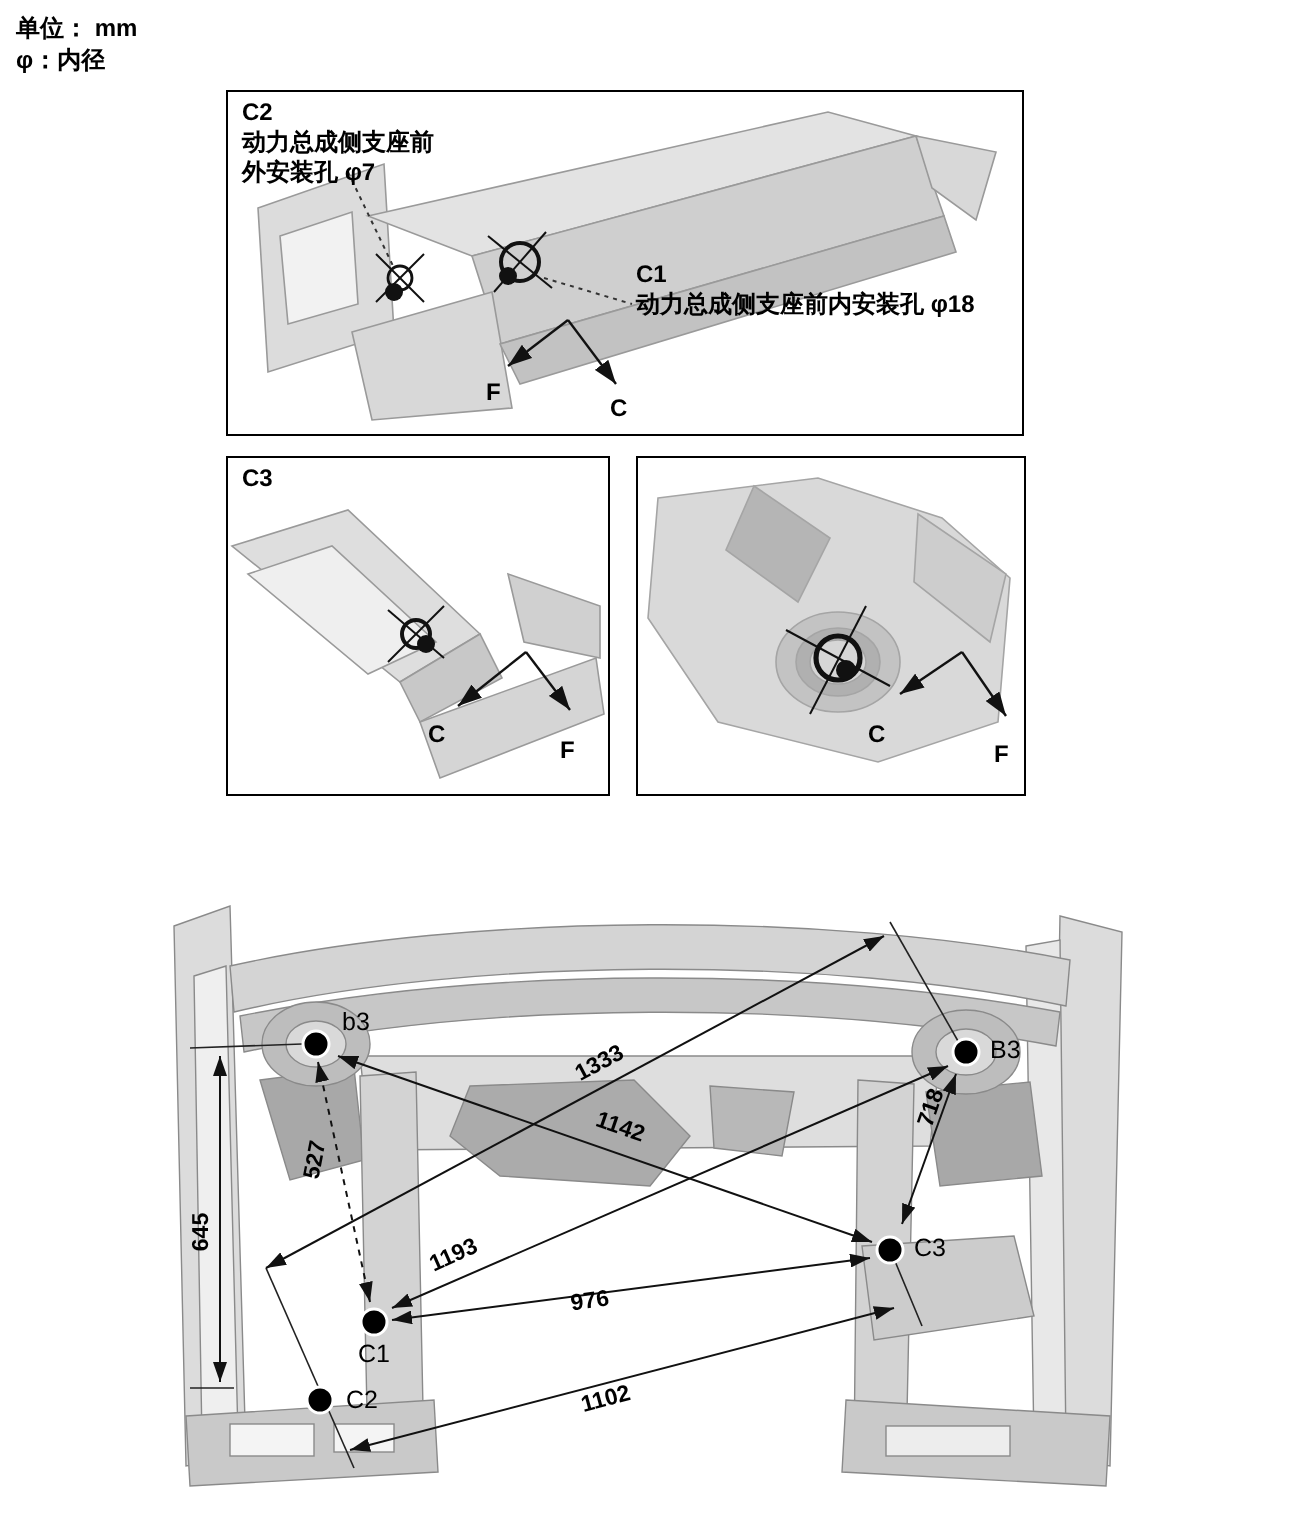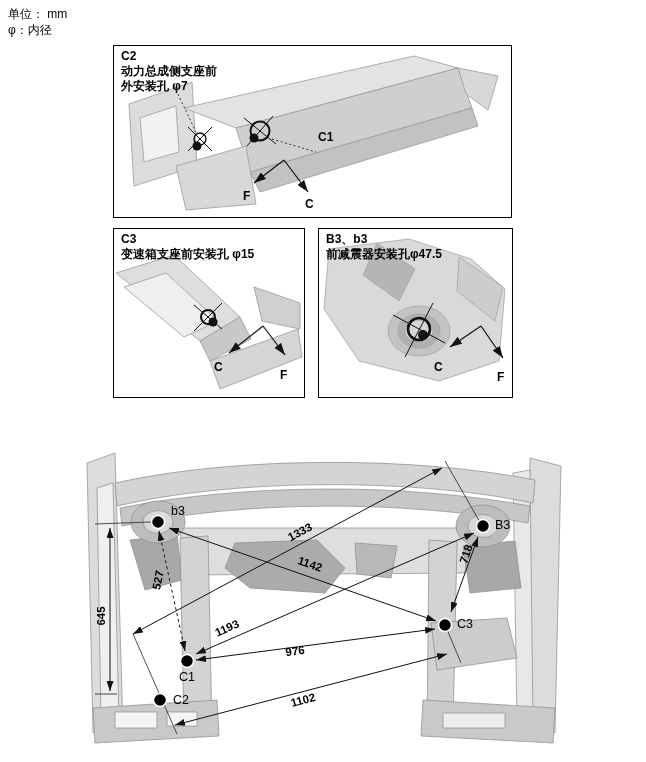--- a/index.html
+++ b/index.html
@@ -2,21 +2,21 @@
 <html><head>
 <meta charset="utf-8">
 <style>
   html,body{margin:0;padding:0;}
   body{
     width:646px;height:762px;background:#ffffff;position:relative;
     font-family:"Liberation Sans","DejaVu Sans",sans-serif;
     -webkit-font-smoothing:antialiased;color:#000;
   }
   .page{position:absolute;left:0;top:0;width:646px;height:762px;background:#fff;overflow:hidden;}
-  .hdr{position:absolute;left:8px;top:6px;font-size:12px;font-weight:normal;line-height:16px;}
+  .hdr{position:absolute;left:8px;top:6px;font-size:12px;font-weight:bold;line-height:16px;}
   .cbox{position:absolute;border:1.6px solid #000;background:#fff;box-sizing:border-box;}
   .cbox svg{position:absolute;left:0;top:0;}
   .btitle{position:absolute;left:7px;top:3px;font-size:12px;font-weight:bold;line-height:15px;z-index:3;}
   .sublabel{position:absolute;font-size:12px;font-weight:bold;line-height:15px;z-index:3;white-space:nowrap;}
   .dir{position:absolute;font-size:12px;font-weight:bold;z-index:3;}
   .main{position:absolute;left:85px;top:428px;width:480px;height:332px;}
   .main svg{position:absolute;left:0;top:0;}
   .pt{position:absolute;font-size:12.5px;font-weight:normal;z-index:4;white-space:nowrap;}
   .meas{position:absolute;font-size:11.5px;font-weight:bold;z-index:4;white-space:nowrap;transform-origin:center;}
 </style>
@@ -70,20 +70,21 @@
         <line x1="170" y1="114" x2="194" y2="146" marker-end="url(#arrA)"></line>
       </g>
     </svg>
     <div class="btitle">
       <div>C2</div>
       <div>动力总成侧支座前</div>
       <div>外安装孔 φ7</div>
     </div>
     <div class="sublabel" style="left:204px;top:84px;">
       <div>C1</div>
+      <div>动力总成侧支座前内安装孔 φ18</div>
     </div>
     <div class="dir" style="left:129px;top:143px;">F</div>
     <div class="dir" style="left:191px;top:151px;">C</div>
   </div>
 
   <div class="cbox" style="left:113px;top:228px;width:192px;height:170px;">
     <svg width="189" height="167" viewBox="0 0 189 167">
       <defs>
         <marker id="arrB" viewBox="0 0 10 7" refX="10" refY="3.5" markerWidth="10" markerHeight="7" orient="auto-start-reverse">
           <path d="M0,0 L10,3.5 L0,7 Z" fill="#111"></path>
@@ -102,21 +103,20 @@
         <circle cx="94" cy="88" r="7" fill="none" stroke-width="2"></circle>
         <circle cx="99" cy="93" r="4.5" fill="#111" stroke="none"></circle>
       </g>
       <g stroke="#111" stroke-width="1.2">
         <line x1="149" y1="97" x2="115" y2="124" marker-end="url(#arrB)"></line>
         <line x1="149" y1="97" x2="171" y2="126" marker-end="url(#arrB)"></line>
       </g>
     </svg>
     <div class="btitle">
       <div>C3</div>
-      <div>变速箱支座前安装孔 φ15</div>
     </div>
     <div class="dir" style="left:100px;top:131px;">C</div>
     <div class="dir" style="left:166px;top:139px;">F</div>
   </div>
 
   <div class="cbox" style="left:318px;top:228px;width:195px;height:170px;">
     <svg width="192" height="167" viewBox="0 0 192 167">
       <defs>
         <marker id="arrC" viewBox="0 0 10 7" refX="10" refY="3.5" markerWidth="10" markerHeight="7" orient="auto-start-reverse">
           <path d="M0,0 L10,3.5 L0,7 Z" fill="#111"></path>
@@ -134,24 +134,20 @@
         <line x1="74" y1="86" x2="126" y2="114" stroke-width="1"></line>
         <line x1="86" y1="128" x2="114" y2="74" stroke-width="1"></line>
         <circle cx="100" cy="100" r="11" fill="none" stroke-width="2.6"></circle>
         <circle cx="104" cy="106" r="5" fill="#111" stroke="none"></circle>
       </g>
       <g stroke="#111" stroke-width="1.2">
         <line x1="162" y1="97" x2="131" y2="118" marker-end="url(#arrC)"></line>
         <line x1="162" y1="97" x2="184" y2="129" marker-end="url(#arrC)"></line>
       </g>
     </svg>
-    <div class="btitle">
-      <div>B3、b3</div>
-      <div>前减震器安装孔φ47.5</div>
-    </div>
     <div class="dir" style="left:115px;top:131px;">C</div>
     <div class="dir" style="left:178px;top:141px;">F</div>
   </div>
 
   <div class="main">
     <svg width="480" height="332" viewBox="0 0 480 332">
       <defs>
         <marker id="arrM" viewBox="0 0 10 7" refX="10" refY="3.5" markerWidth="10" markerHeight="7" orient="auto-start-reverse">
           <path d="M0,0 L10,3.5 L0,7 Z" fill="#111"></path>
         </marker>

